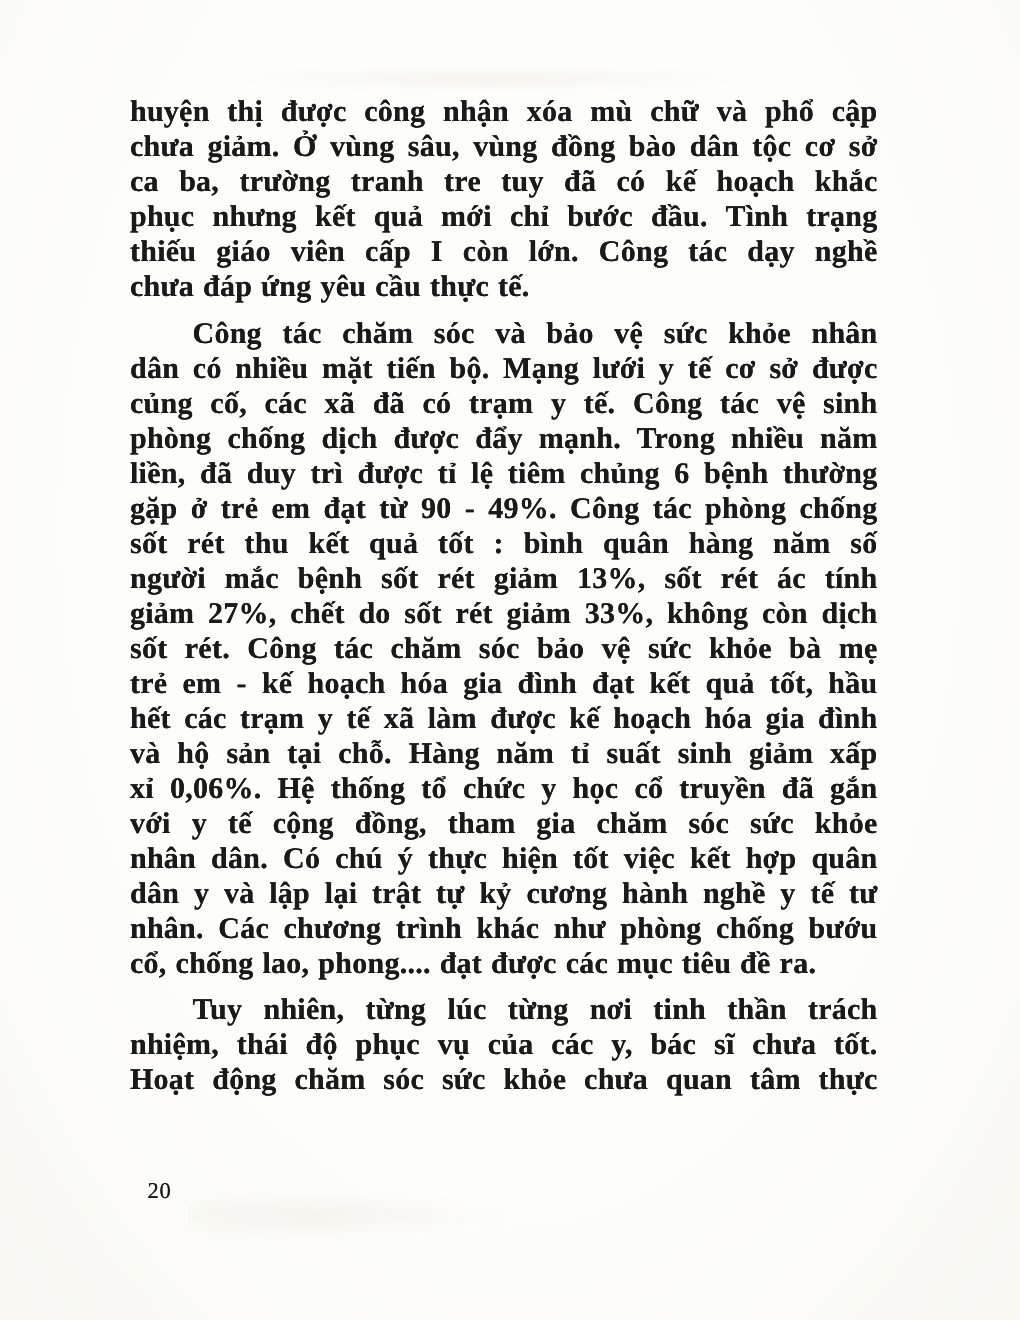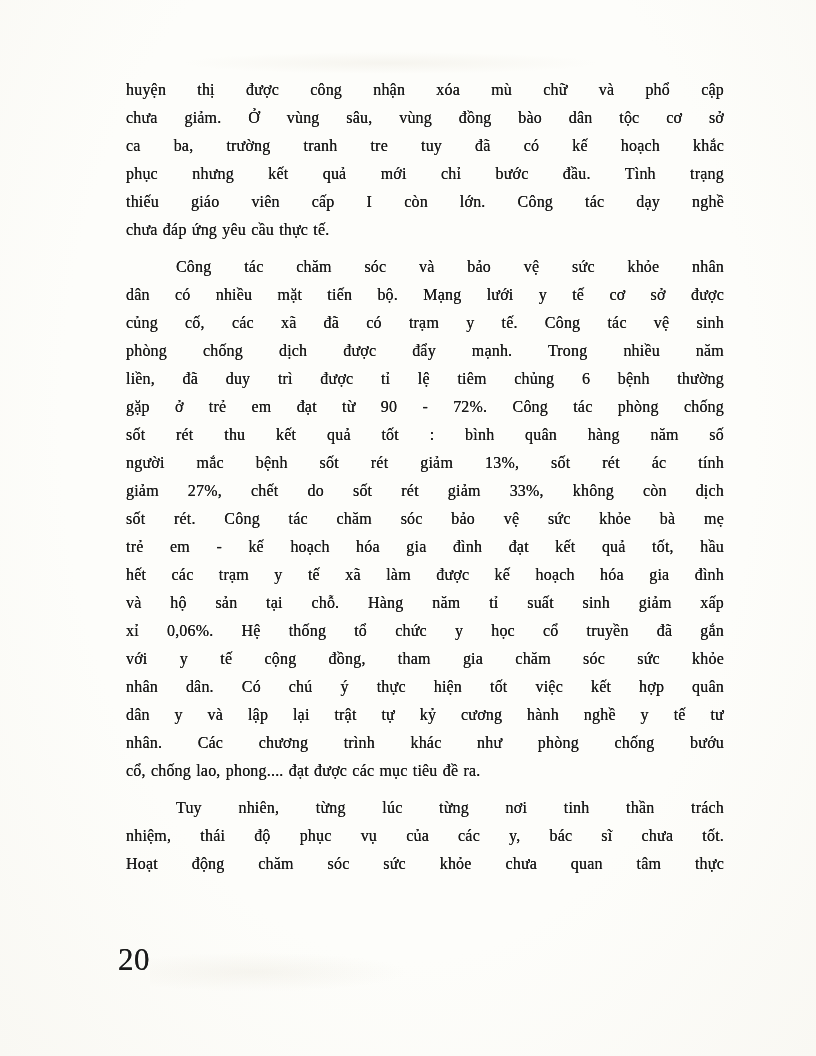--- a/index.html
+++ b/index.html
@@ -32,47 +32,48 @@
     position: absolute;
     left: 150px;
     top: 952px;
     width: 260px;
     height: 40px;
     background: radial-gradient(ellipse at 40% 50%, rgba(210,202,184,0.16), rgba(210,202,184,0) 70%);
     pointer-events: none;
   }
   .text-block {
     position: absolute;
-    left: 126px;
+    left: 104px;
     top: 76px;
     width: 598px;
-    font-size: 16px;
+    font-size: 24px;
     line-height: 28px;
     letter-spacing: 0.2px;
     text-shadow: 0 0 0.4px currentColor; 
+    font-weight: bold;
   }
   .paragraph { margin: 0; }
   .paragraph + .paragraph { margin-top: 9px; }
   .line {
     text-align: justify;
     text-align-last: justify;
     word-spacing: 1px;
     white-space: normal;
   }
   .line.last {
     text-align-last: left;
   }
   .line.first-indent {
     text-indent: 50px;
   }
   .page-number {
     position: absolute;
     left: 118px;
     top: 942px;
-    font-size: 31px;
+    font-size: 18px;
     letter-spacing: 0.5px;
     text-shadow: 0 0 0.4px currentColor;
   }
 </style>
 </head>
 <body>
 
 <div class="page">
   <div class="smudge-top"></div>
   <div class="smudge-bottom"></div>
@@ -85,21 +86,21 @@
         <div class="line">phục nhưng kết quả mới chỉ bước đầu. Tình trạng</div>
         <div class="line">thiếu giáo viên cấp I còn lớn. Công tác dạy nghề</div>
         <div class="line last">chưa đáp ứng yêu cầu thực tế.</div>
       </div>
       <div class="paragraph">
         <div class="line first-indent">Công tác chăm sóc và bảo vệ sức khỏe nhân</div>
         <div class="line">dân có nhiều mặt tiến bộ. Mạng lưới y tế cơ sở được</div>
         <div class="line">củng cố, các xã đã có trạm y tế. Công tác vệ sinh</div>
         <div class="line">phòng chống dịch được đẩy mạnh. Trong nhiều năm</div>
         <div class="line">liền, đã duy trì được tỉ lệ tiêm chủng 6 bệnh thường</div>
-        <div class="line">gặp ở trẻ em đạt từ 90 - 72%. Công tác phòng chống</div>
+        <div class="line">gặp ở trẻ em đạt từ 90 - 49%. Công tác phòng chống</div>
         <div class="line">sốt rét thu kết quả tốt : bình quân hàng năm số</div>
         <div class="line">người mắc bệnh sốt rét giảm 13%, sốt rét ác tính</div>
         <div class="line">giảm 27%, chết do sốt rét giảm 33%, không còn dịch</div>
         <div class="line">sốt rét. Công tác chăm sóc bảo vệ sức khỏe bà mẹ</div>
         <div class="line">trẻ em - kế hoạch hóa gia đình đạt kết quả tốt, hầu</div>
         <div class="line">hết các trạm y tế xã làm được kế hoạch hóa gia đình</div>
         <div class="line">và hộ sản tại chỗ. Hàng năm tỉ suất sinh giảm xấp</div>
         <div class="line">xỉ 0,06%. Hệ thống tổ chức y học cổ truyền đã gắn</div>
         <div class="line">với y tế cộng đồng, tham gia chăm sóc sức khỏe</div>
         <div class="line">nhân dân. Có chú ý thực hiện tốt việc kết hợp quân</div>

